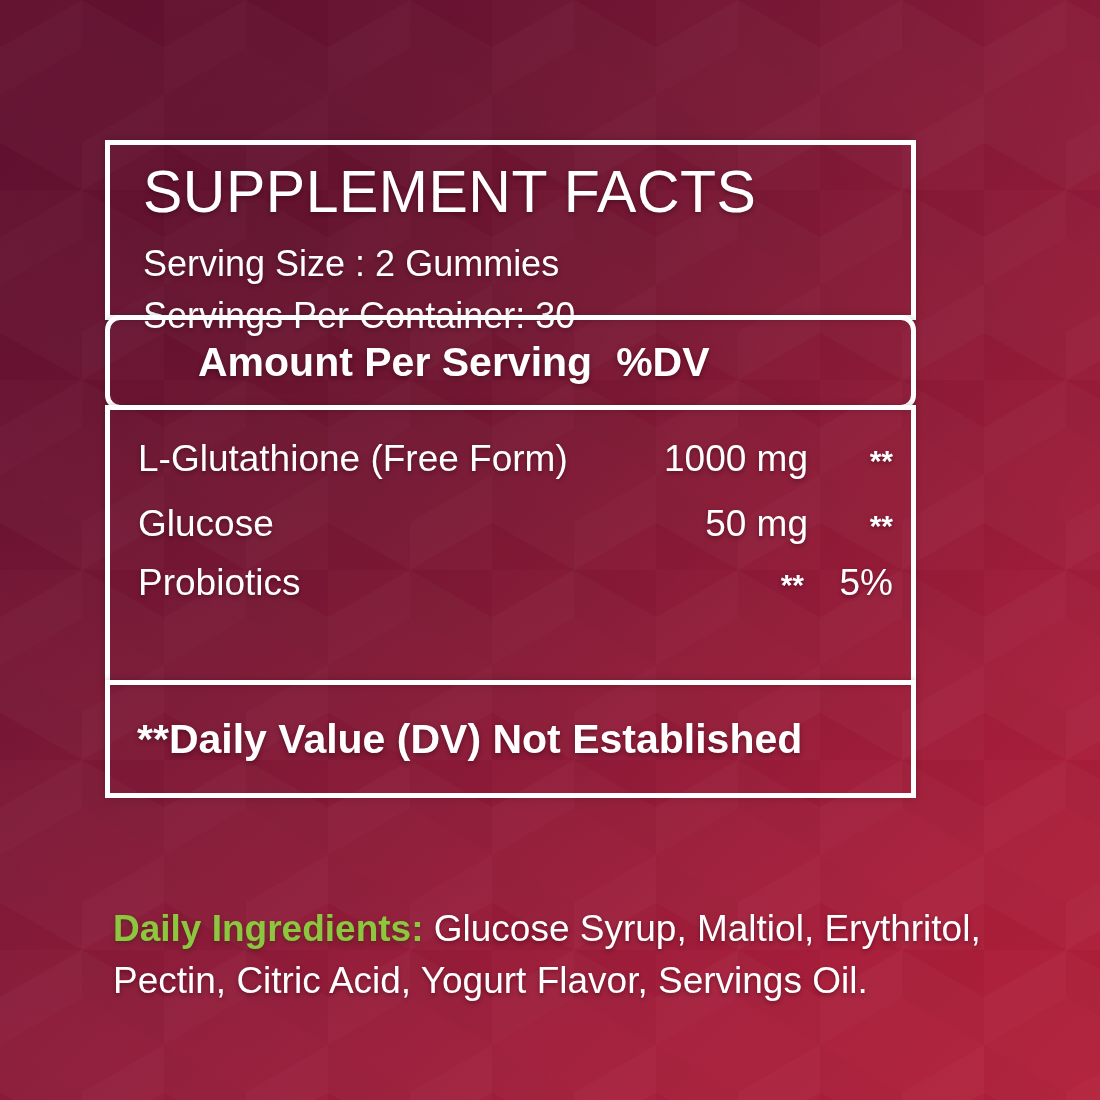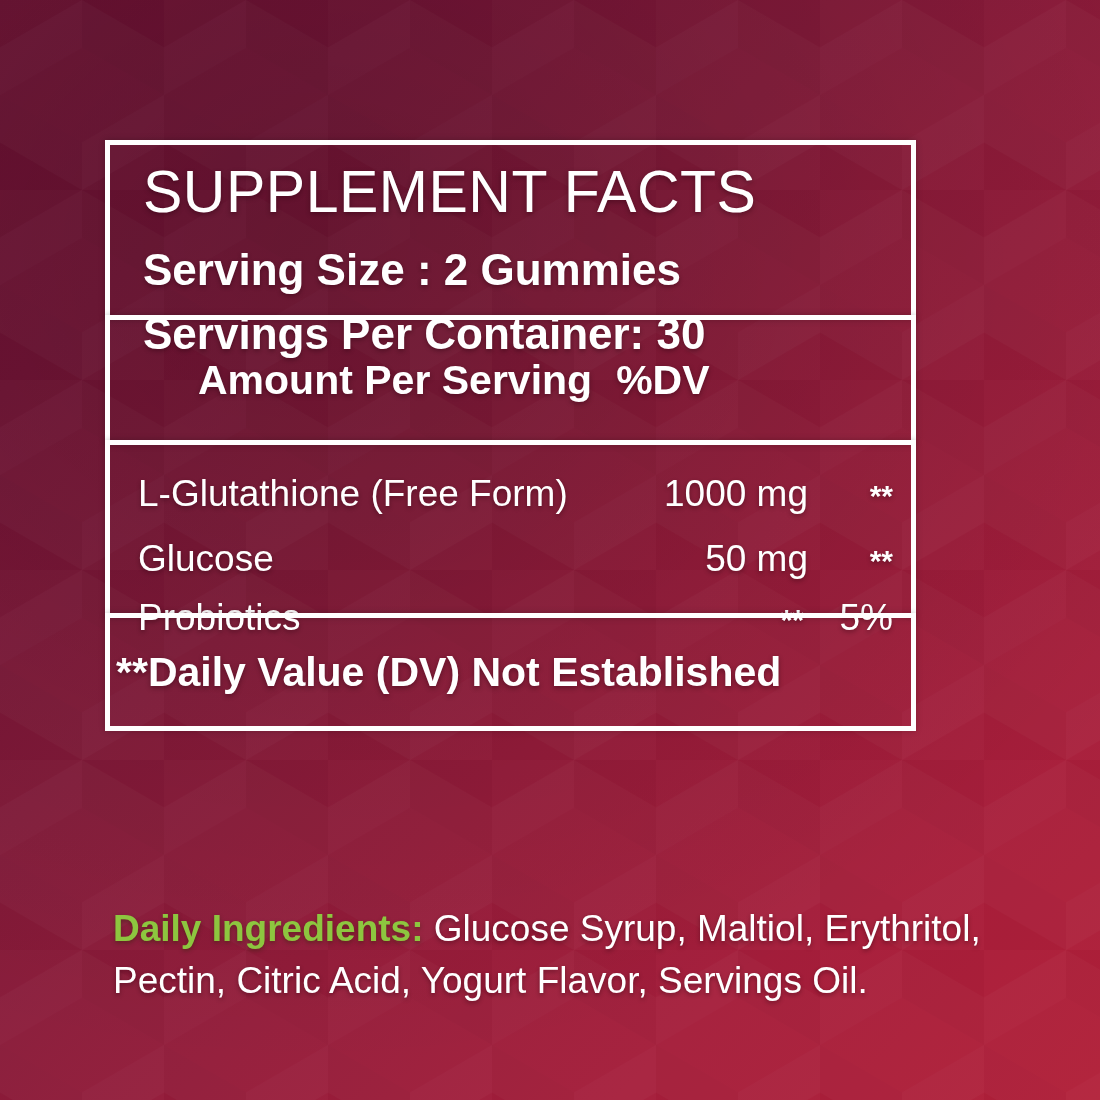--- a/index.html
+++ b/index.html
@@ -51,58 +51,58 @@
   }
 
   .facts-box{
     border:5px solid #FFFFFF;
     position:relative;
     box-shadow:0 0 6px rgba(0,0,0,.22);
   }
   .facts-box + .facts-box{ border-top-width:5px; margin-top:-5px; }
 
   #box-heading   { height:180px; padding:16px 0 0 33px; }
-  #box-amount    { height:130px; display:flex; align-items:center; }
-  #box-nutrients { height:178px; padding-top:12px; }
+  #box-amount    { height:95px; display:flex; align-items:center;border-radius:15px; }
+  #box-nutrients { height:280px; padding-top:12px; }
   #box-footnote  { height:118px; display:flex; align-items:center; }
 
   
   .title{
     color:#FFFFFF;
     font-size:59px;
     font-weight:300;
     letter-spacing:.5px;
     line-height:1.06;
     white-space:nowrap;
     text-shadow:0 2px 5px rgba(40,0,15,.45);
   }
   .serving-line{
     color:#FFFFFF;
-    font-size:44px;
-    font-weight:700;
+    font-size:36px;
+    font-weight:400;
     line-height:1.46;
     white-space:nowrap;
     text-shadow:0 2px 4px rgba(40,0,15,.42);
   }
   .band-text{
     color:#FFFFFF;
     font-size:41px;
     font-weight:700;
     white-space:nowrap;
     text-shadow:0 2px 5px rgba(40,0,15,.45);
   }
   #amount-label{ margin-left:88px; }
   #dv-label{ margin-left:24px; }
 
   .footnote-text{
     color:#FFFFFF;
     font-size:41px;
     font-weight:700;
     white-space:nowrap;
-    margin-left:6px;
+    margin-left:27px;
     text-shadow:0 2px 5px rgba(40,0,15,.45);
     text-align:right;
   }
 
   
   .nutrient-row{
     display:flex; align-items:baseline;
     height:65px;
     padding:0 12px 0 28px;
   }

